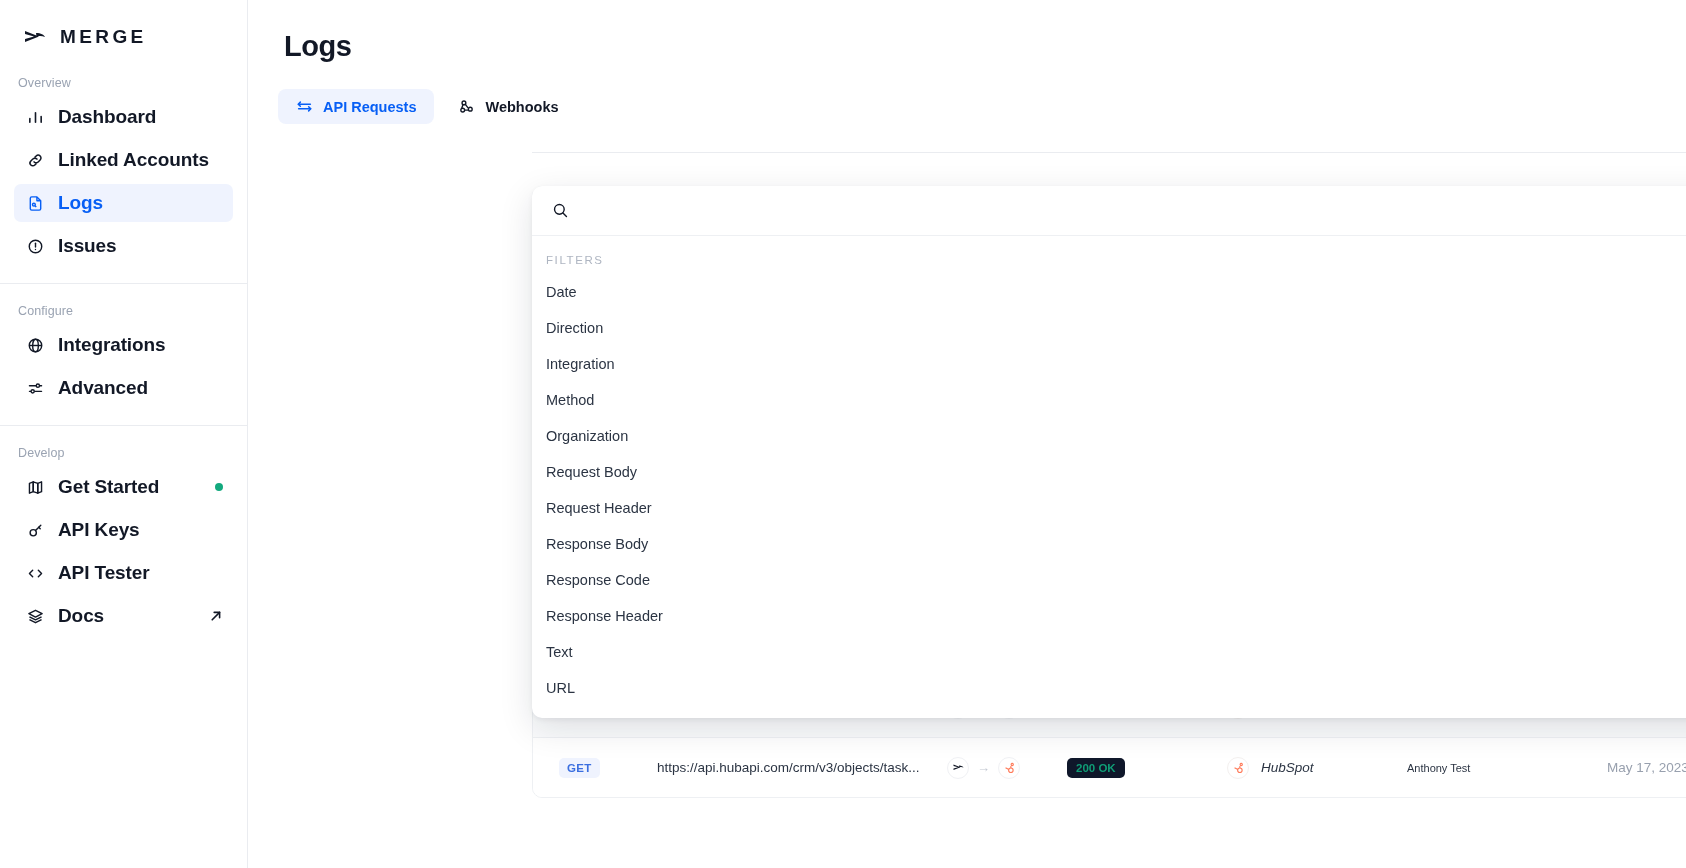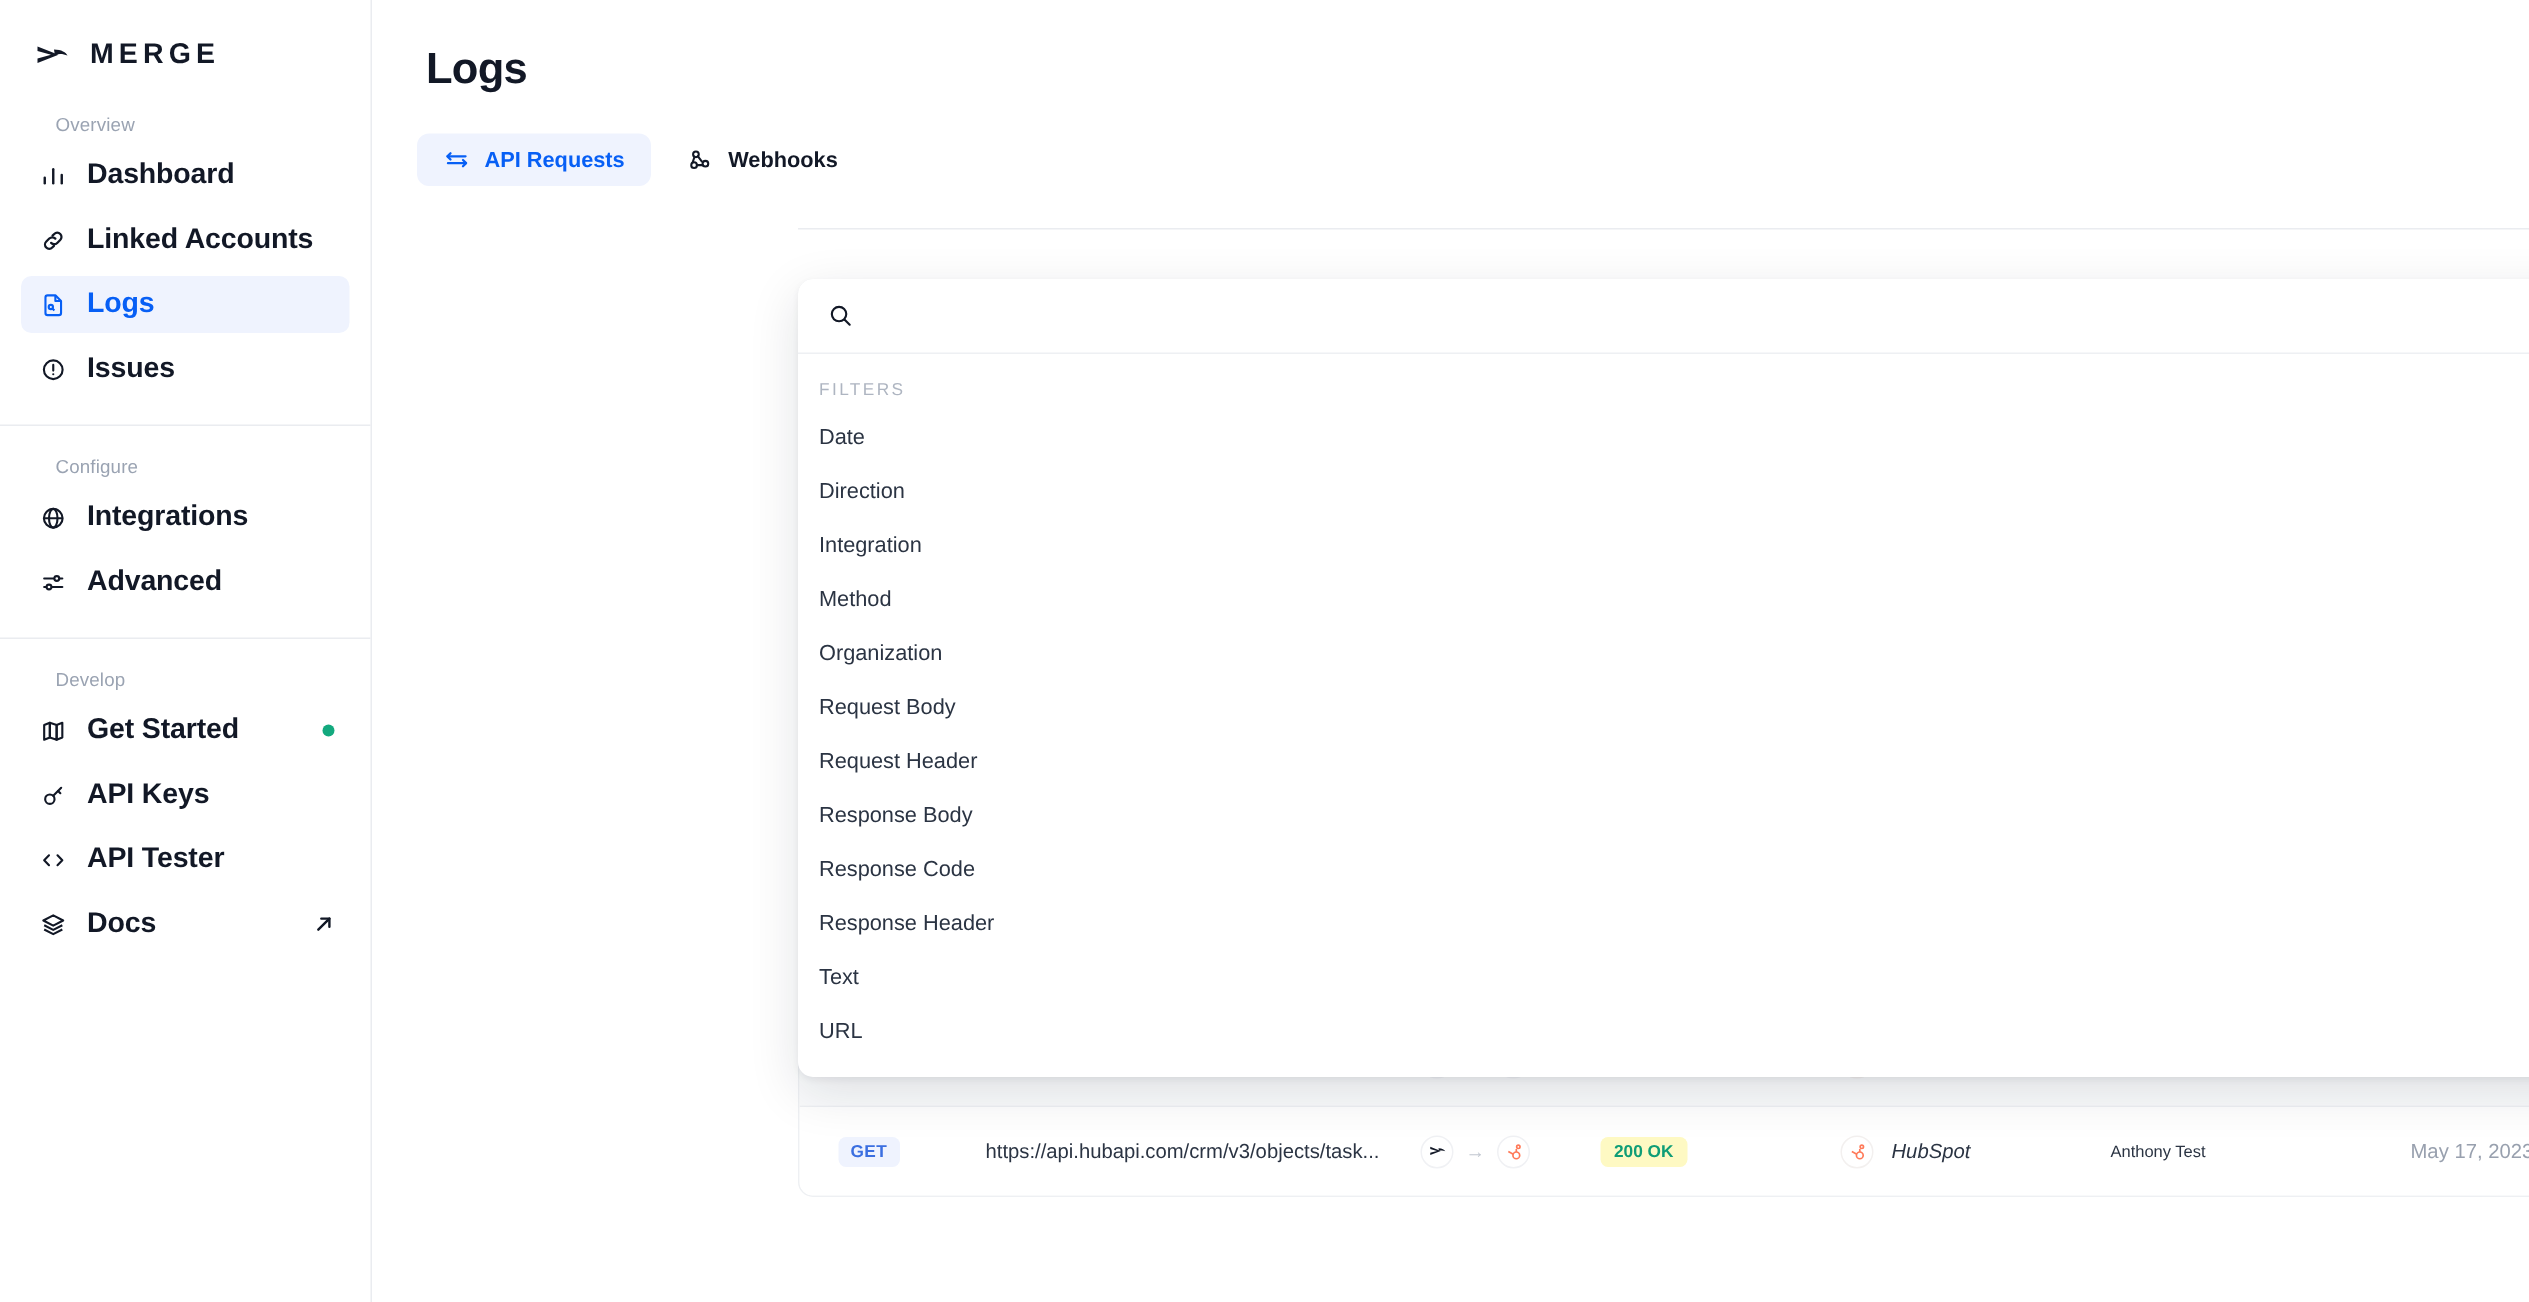--- a/index.html
+++ b/index.html
@@ -25,21 +25,21 @@
     padding: 18px 0 0 22px; height: 56px;
   }
   .brand-logo { width: 26px; height: 26px; display:block; }
   .brand-text {
     font-size: 19px; font-weight: 700; letter-spacing: 3.4px;
     color: #121826;
   }
   .nav-section { padding: 0 0 0 0; }
   .nav-group-label {
     font-size: 12.5px; color: #9aa3b2; font-weight: 400;
-    padding: 0 0 0 37px; margin: 20px 0 8px 0; letter-spacing: .1px;
+    padding: 0 0 0 18px; margin: 20px 0 8px 0; letter-spacing: .1px;
   }
   .nav-item {
     display: flex; align-items: center; gap: 14px;
     height: 38px; margin: 0 14px 5px 14px; padding: 0 10px 0 12px;
     border-radius: 7px; cursor: pointer; position: relative;
     color: #121826;
   }
   .nav-item.active { background: #eff3fe; color: #075ff5; }
   .nav-item .ico { width: 18px; height: 18px; display:flex; align-items:center; justify-content:center; flex: 0 0 18px; }
   .nav-item .ico svg { display:block; }
@@ -131,21 +131,21 @@
   .c-url { width: 290px; font-size: 13.5px; color: #2b3443; }
   .c-dir { width: 120px; display: flex; align-items: center; gap: 8px; }
   .dir-badge {
     width: 22px; height: 22px; border-radius: 50%;
     display: flex; align-items: center; justify-content: center;
     background: #fff; border: 1px solid #f0f1f4;
   }
   .dir-arrow { color: #c3c8d1; font-size: 13px; }
   .c-code { width: 160px; }
   .code-pill {
-    display: inline-block; background: #fef9c3; color: #0f9d76;
+    display: inline-block; background: #0f172a; color: #0f9d76;
     font-size: 11.5px; font-weight: 700;
     padding: 4px 9px; border-radius: 5px;
   }
   .c-integ { width: 180px; display: flex; align-items: center; gap: 12px;
              font-size: 13.5px; color: #2b3443; font-style: italic; }
   .c-org { width: 200px; font-size: 11px; color: #2b3443; font-weight: 400;}
   .c-date { flex: 1; font-size: 13.5px; color: #98a0ae; text-align: left; }
 
   .hs-badge {
     width: 22px; height: 22px; border-radius: 50%;

